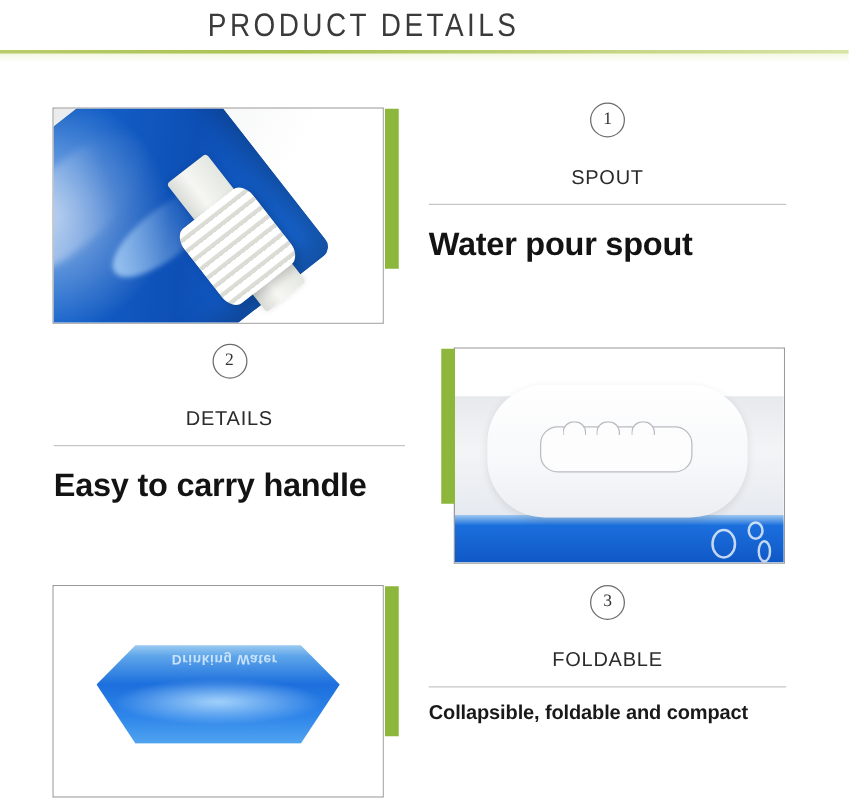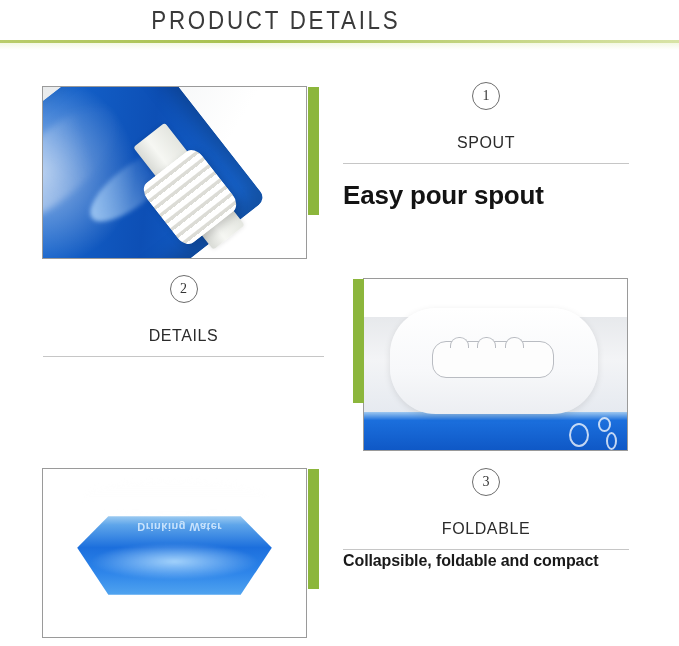--- a/index.html
+++ b/index.html
@@ -12,21 +12,21 @@
     height: 646px;
     position: relative;
     overflow: hidden;
     font-family: "Liberation Sans", sans-serif;
     color: #231f20;
   }
 
   
   .header {
     position: absolute;
-    left: 0; top: 0;
+    left: 15px; top: 0;
     width: 551px;
     height: 40px;
     display: flex;
     align-items: center;
     justify-content: center;
   }
   .header-title {
     font-family: "Liberation Sans", sans-serif;
     font-size: 26px;
     font-weight: 500;
@@ -263,21 +263,21 @@
   }
   .feature-heading {
     margin-top: 17px;
     font-size: 26px;
     font-weight: bold;
     color: #131313;
     letter-spacing: -0.2px;
     line-height: 1.12;
   }
   .feature-sub {
-    margin-top: 2px;
+    margin-top: 12px;
     font-size: 16px;
     font-weight: bold;
     color: #191919;
     letter-spacing: -0.1px;
   }
 
   #feature-spout  { left: 343px; top: 82px;  width: 286px; }
   #feature-handle { left: 43px;  top: 275px; width: 281px; }
   #feature-fold   { left: 343px; top: 468px; width: 286px; }
 </style>
@@ -300,27 +300,28 @@
     <div class="spout-neck"></div>
     <div class="spout-cap"></div>
   </div>
   <div class="accent-bar" id="accent-spout"></div>
 </div>
 
 <div class="feature feature-top" id="feature-spout">
   <div class="num-circle">1</div>
   <div class="feature-label">SPOUT</div>
   <div class="feature-rule"></div>
-  <div class="feature-heading" style="align-self: flex-start;">Easy pour spout</div>
+  <div class="feature-heading" style="align-self: flex-start;">Water pour spout</div>
 </div>
 
 <div class="feature feature-top" id="feature-handle">
   <div class="num-circle">2</div>
   <div class="feature-label">DETAILS</div>
   <div class="feature-rule"></div>
+  <div class="feature-heading" style="align-self: flex-start;">Easy to carry handle</div>
 </div>
 
 <div class="photo-frame" id="photo-handle">
   <div class="photo-inner">
     <div class="handle-sky"></div>
     <div class="handle-body"></div>
     <div class="handle-water">
       <div class="handle-water-bubble" style="left:78%; top:28%; width:16px; height:20px;"></div>
       <div class="handle-water-bubble" style="left:89%; top:12%; width:9px; height:11px;"></div>
       <div class="handle-water-bubble" style="left:92%; top:52%; width:7px; height:14px;"></div>

